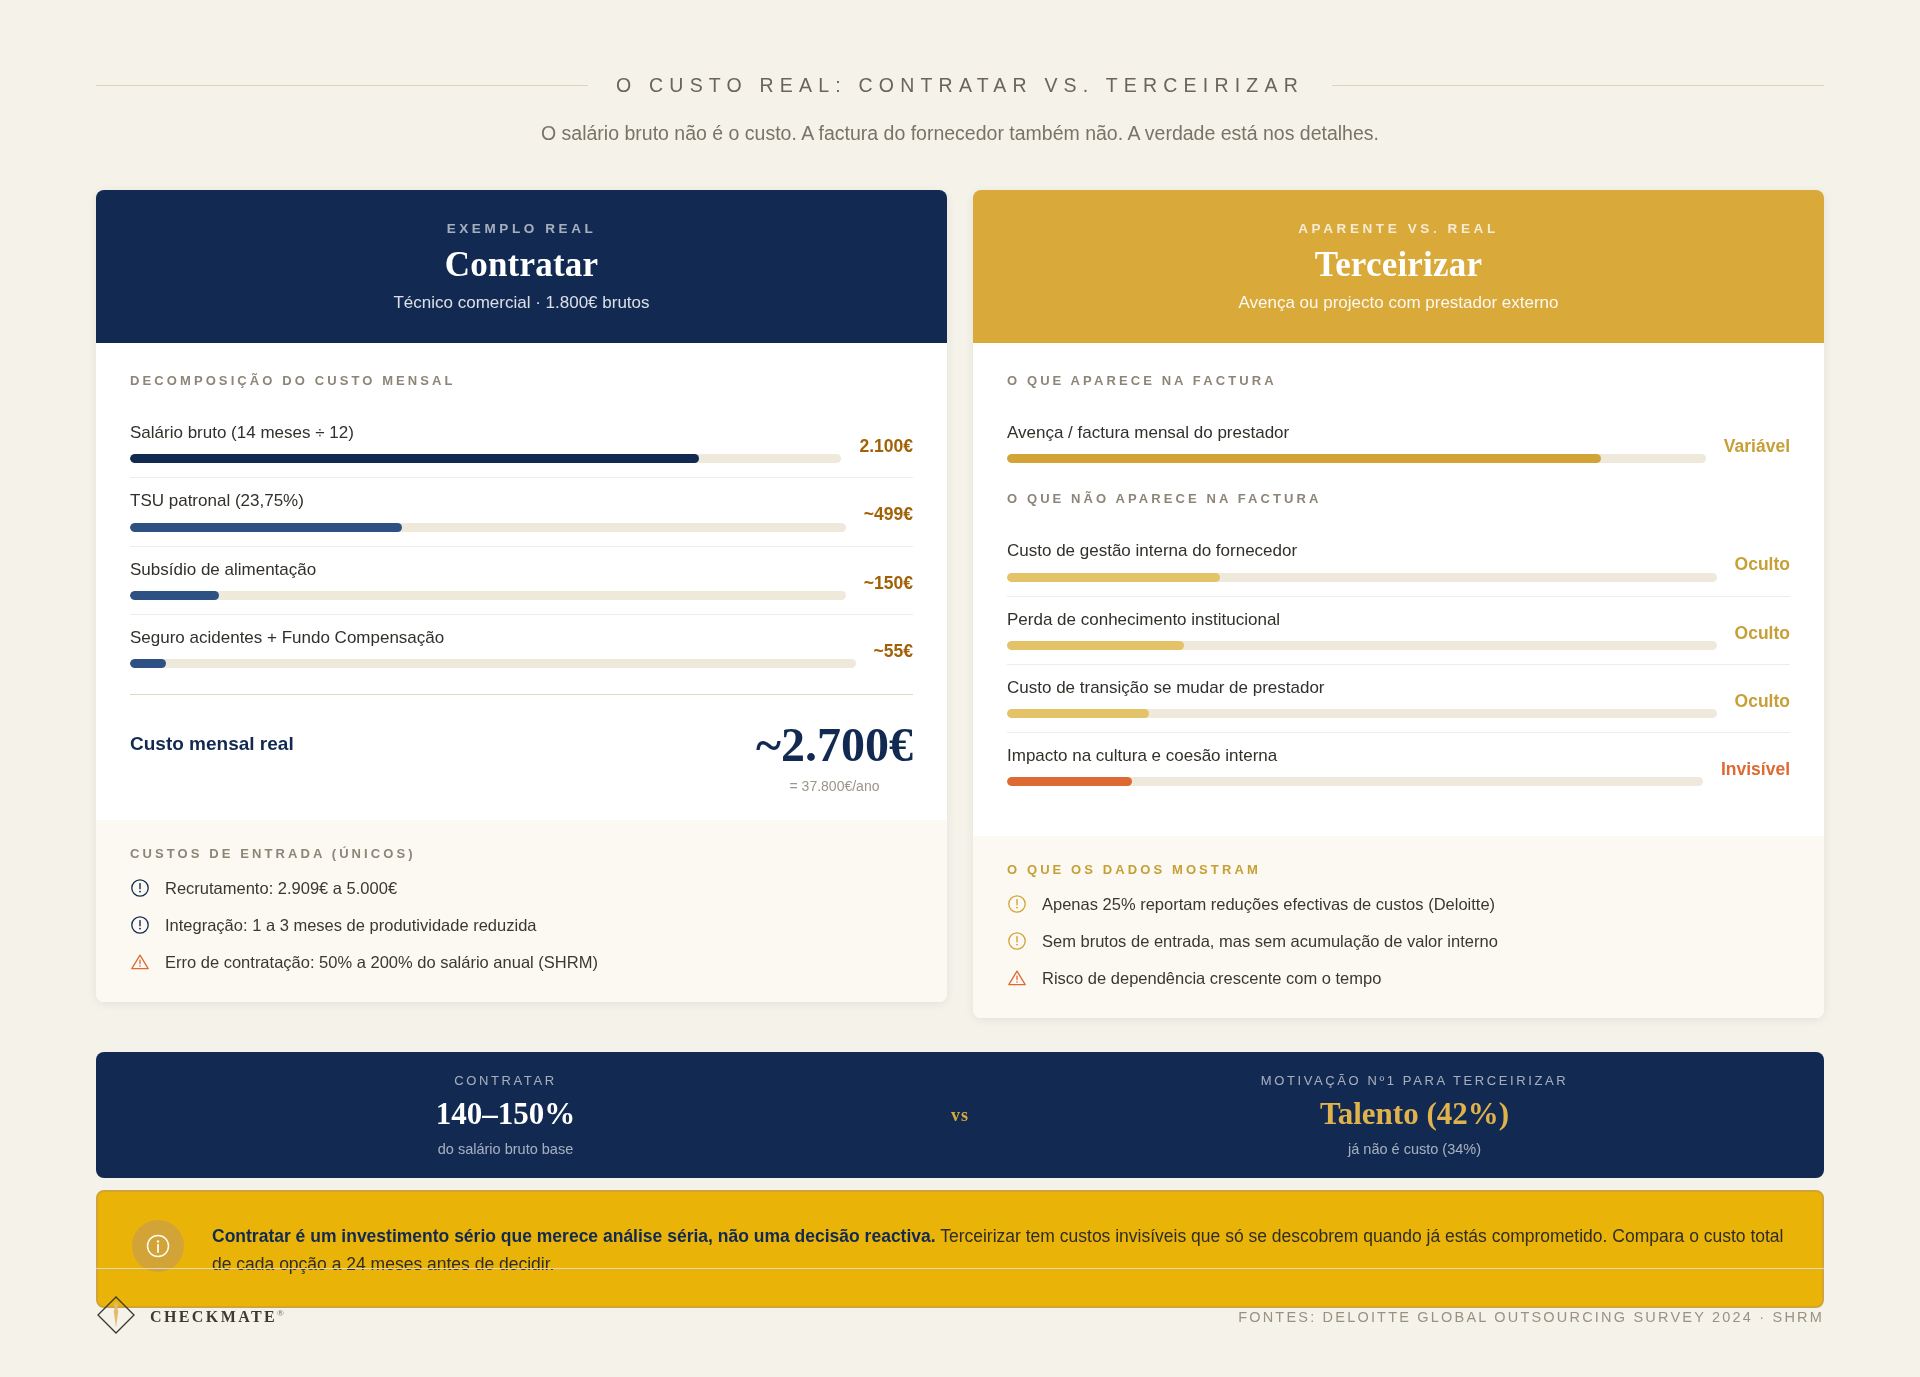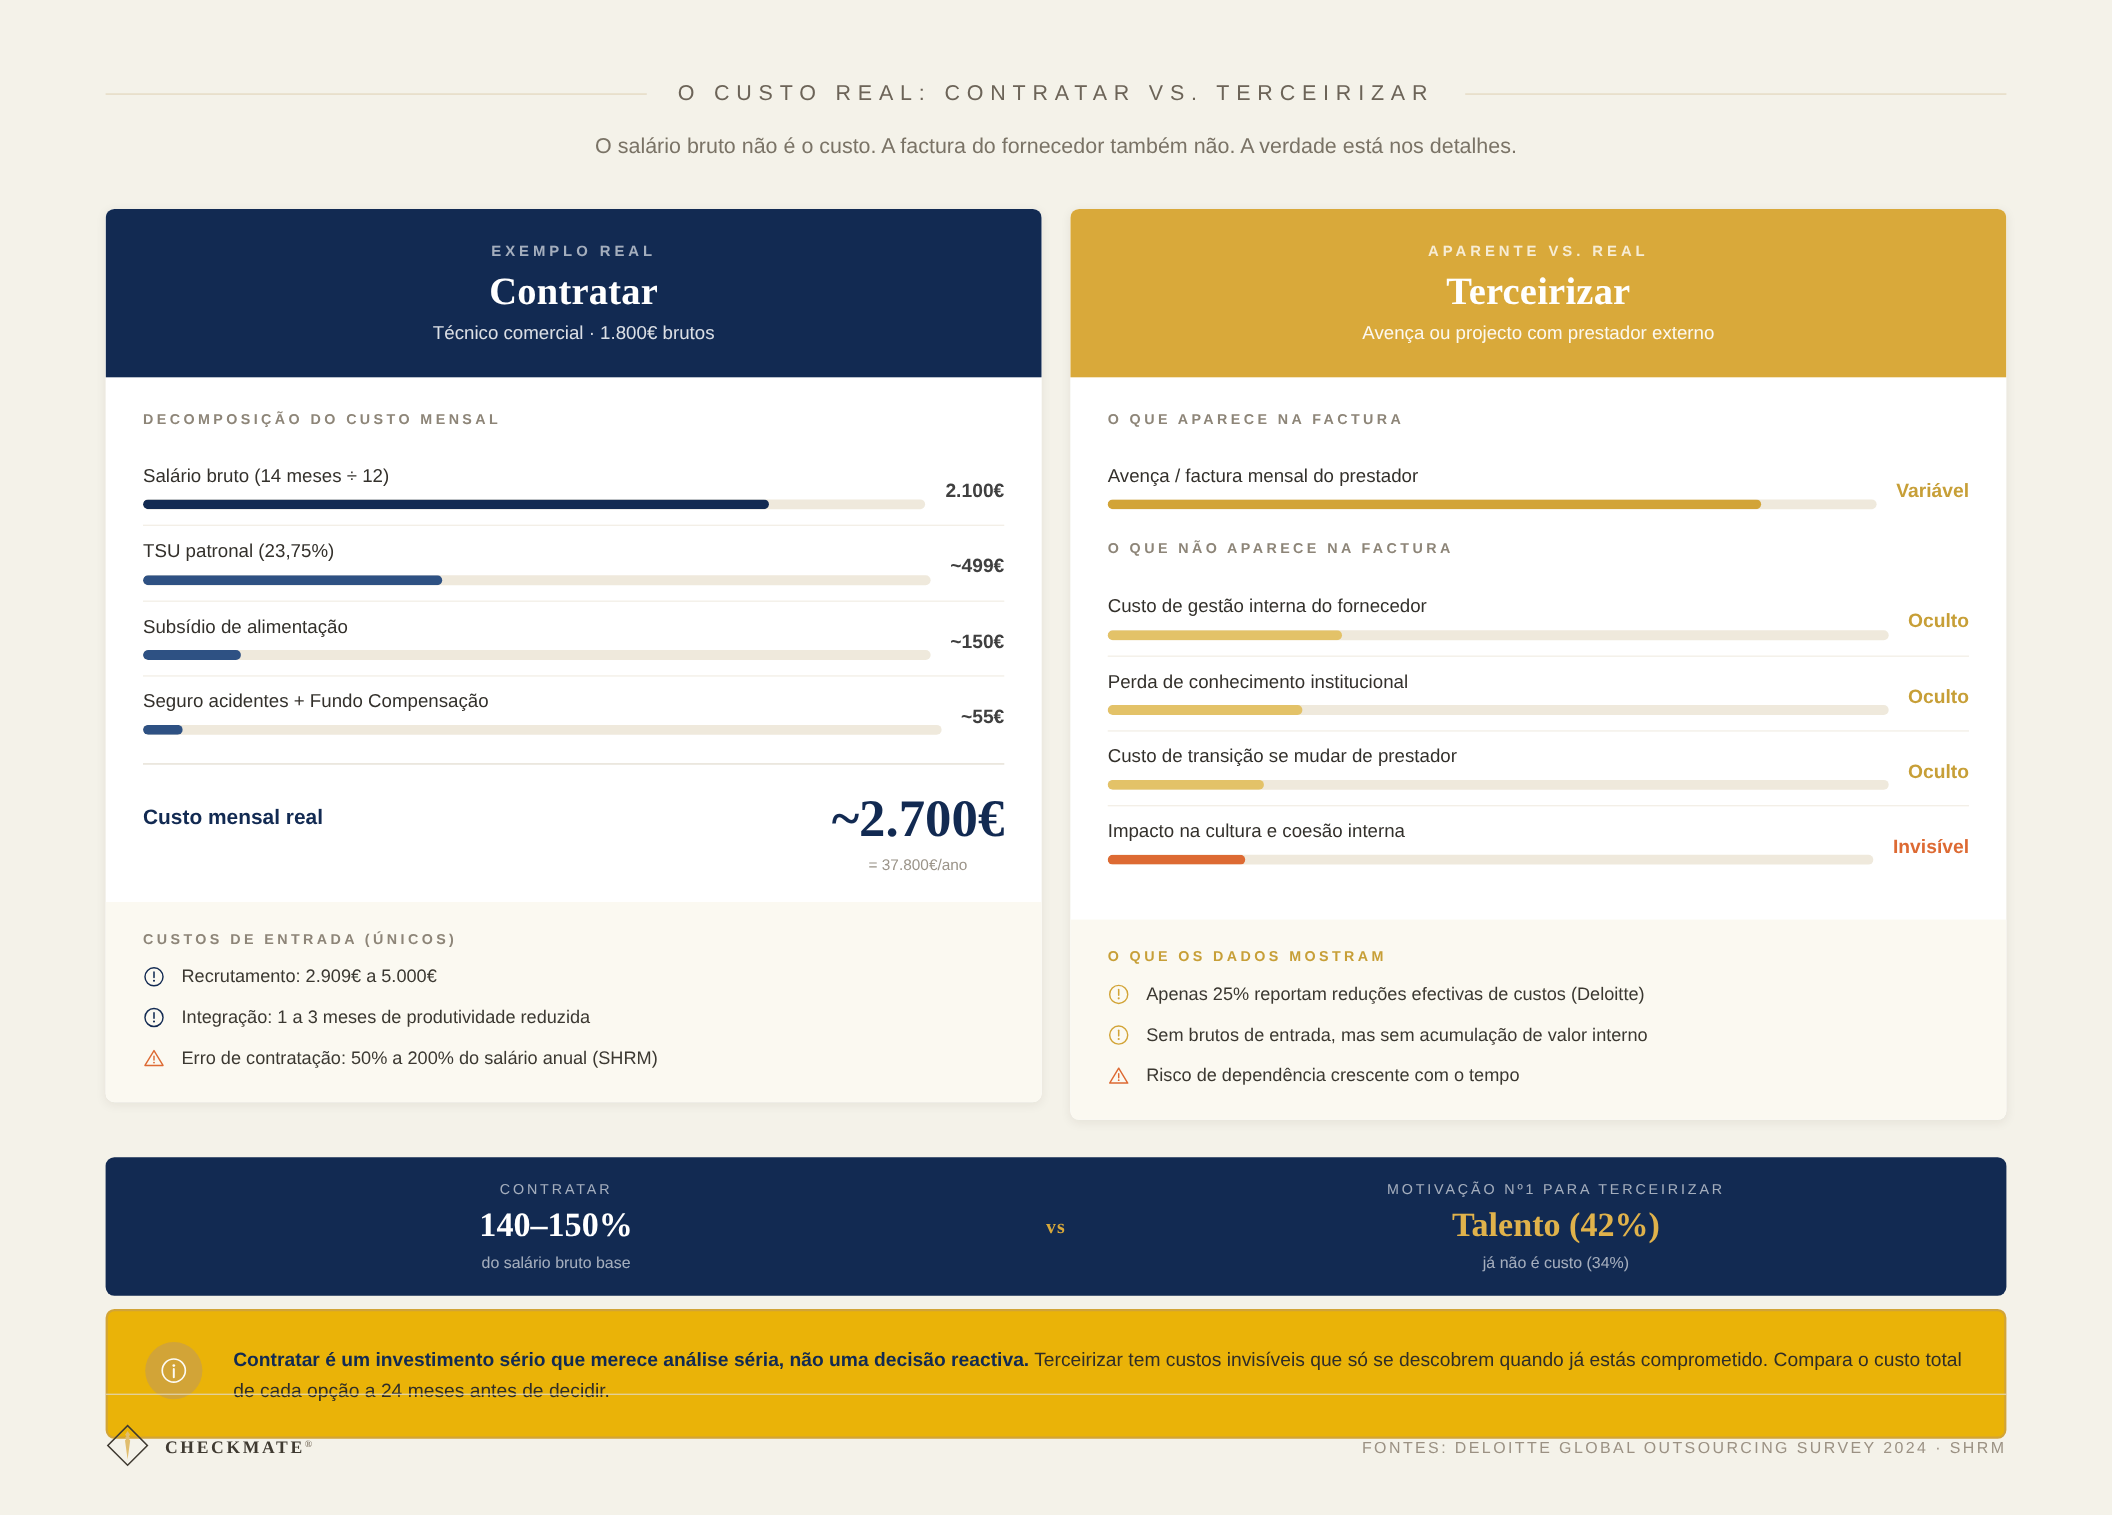--- a/index.html
+++ b/index.html
@@ -66,21 +66,21 @@
   .row-label { font-size: 17px; color: #33302b; line-height: 1.25; }
   .bar-track {
     margin-top: 11px; height: 9px; border-radius: 5px; background: #efe9dc;
     overflow: hidden;
   }
   .bar-fill { height: 100%; border-radius: 5px; }
   .row-value {
     flex: 0 0 auto; font-size: 17.5px; font-weight: 700;
     padding-top: 14px; text-align: right; white-space: nowrap;
   }
-  .row-value.navy { color: #404040; }
+  .row-value.navy { color: #a16207; }
   .row-value.gold { color: #c79f37; }
   .row-value.orange { color: #dd6a33; }
 
   .subhead-inline { margin-top: 14px; margin-bottom: 2px; }
 
   
   .total {
     display: flex; justify-content: space-between; align-items: flex-start;
     border-top: 1px solid #ded8c9; margin-top: 12px; padding: 26px 0 26px;
   }

